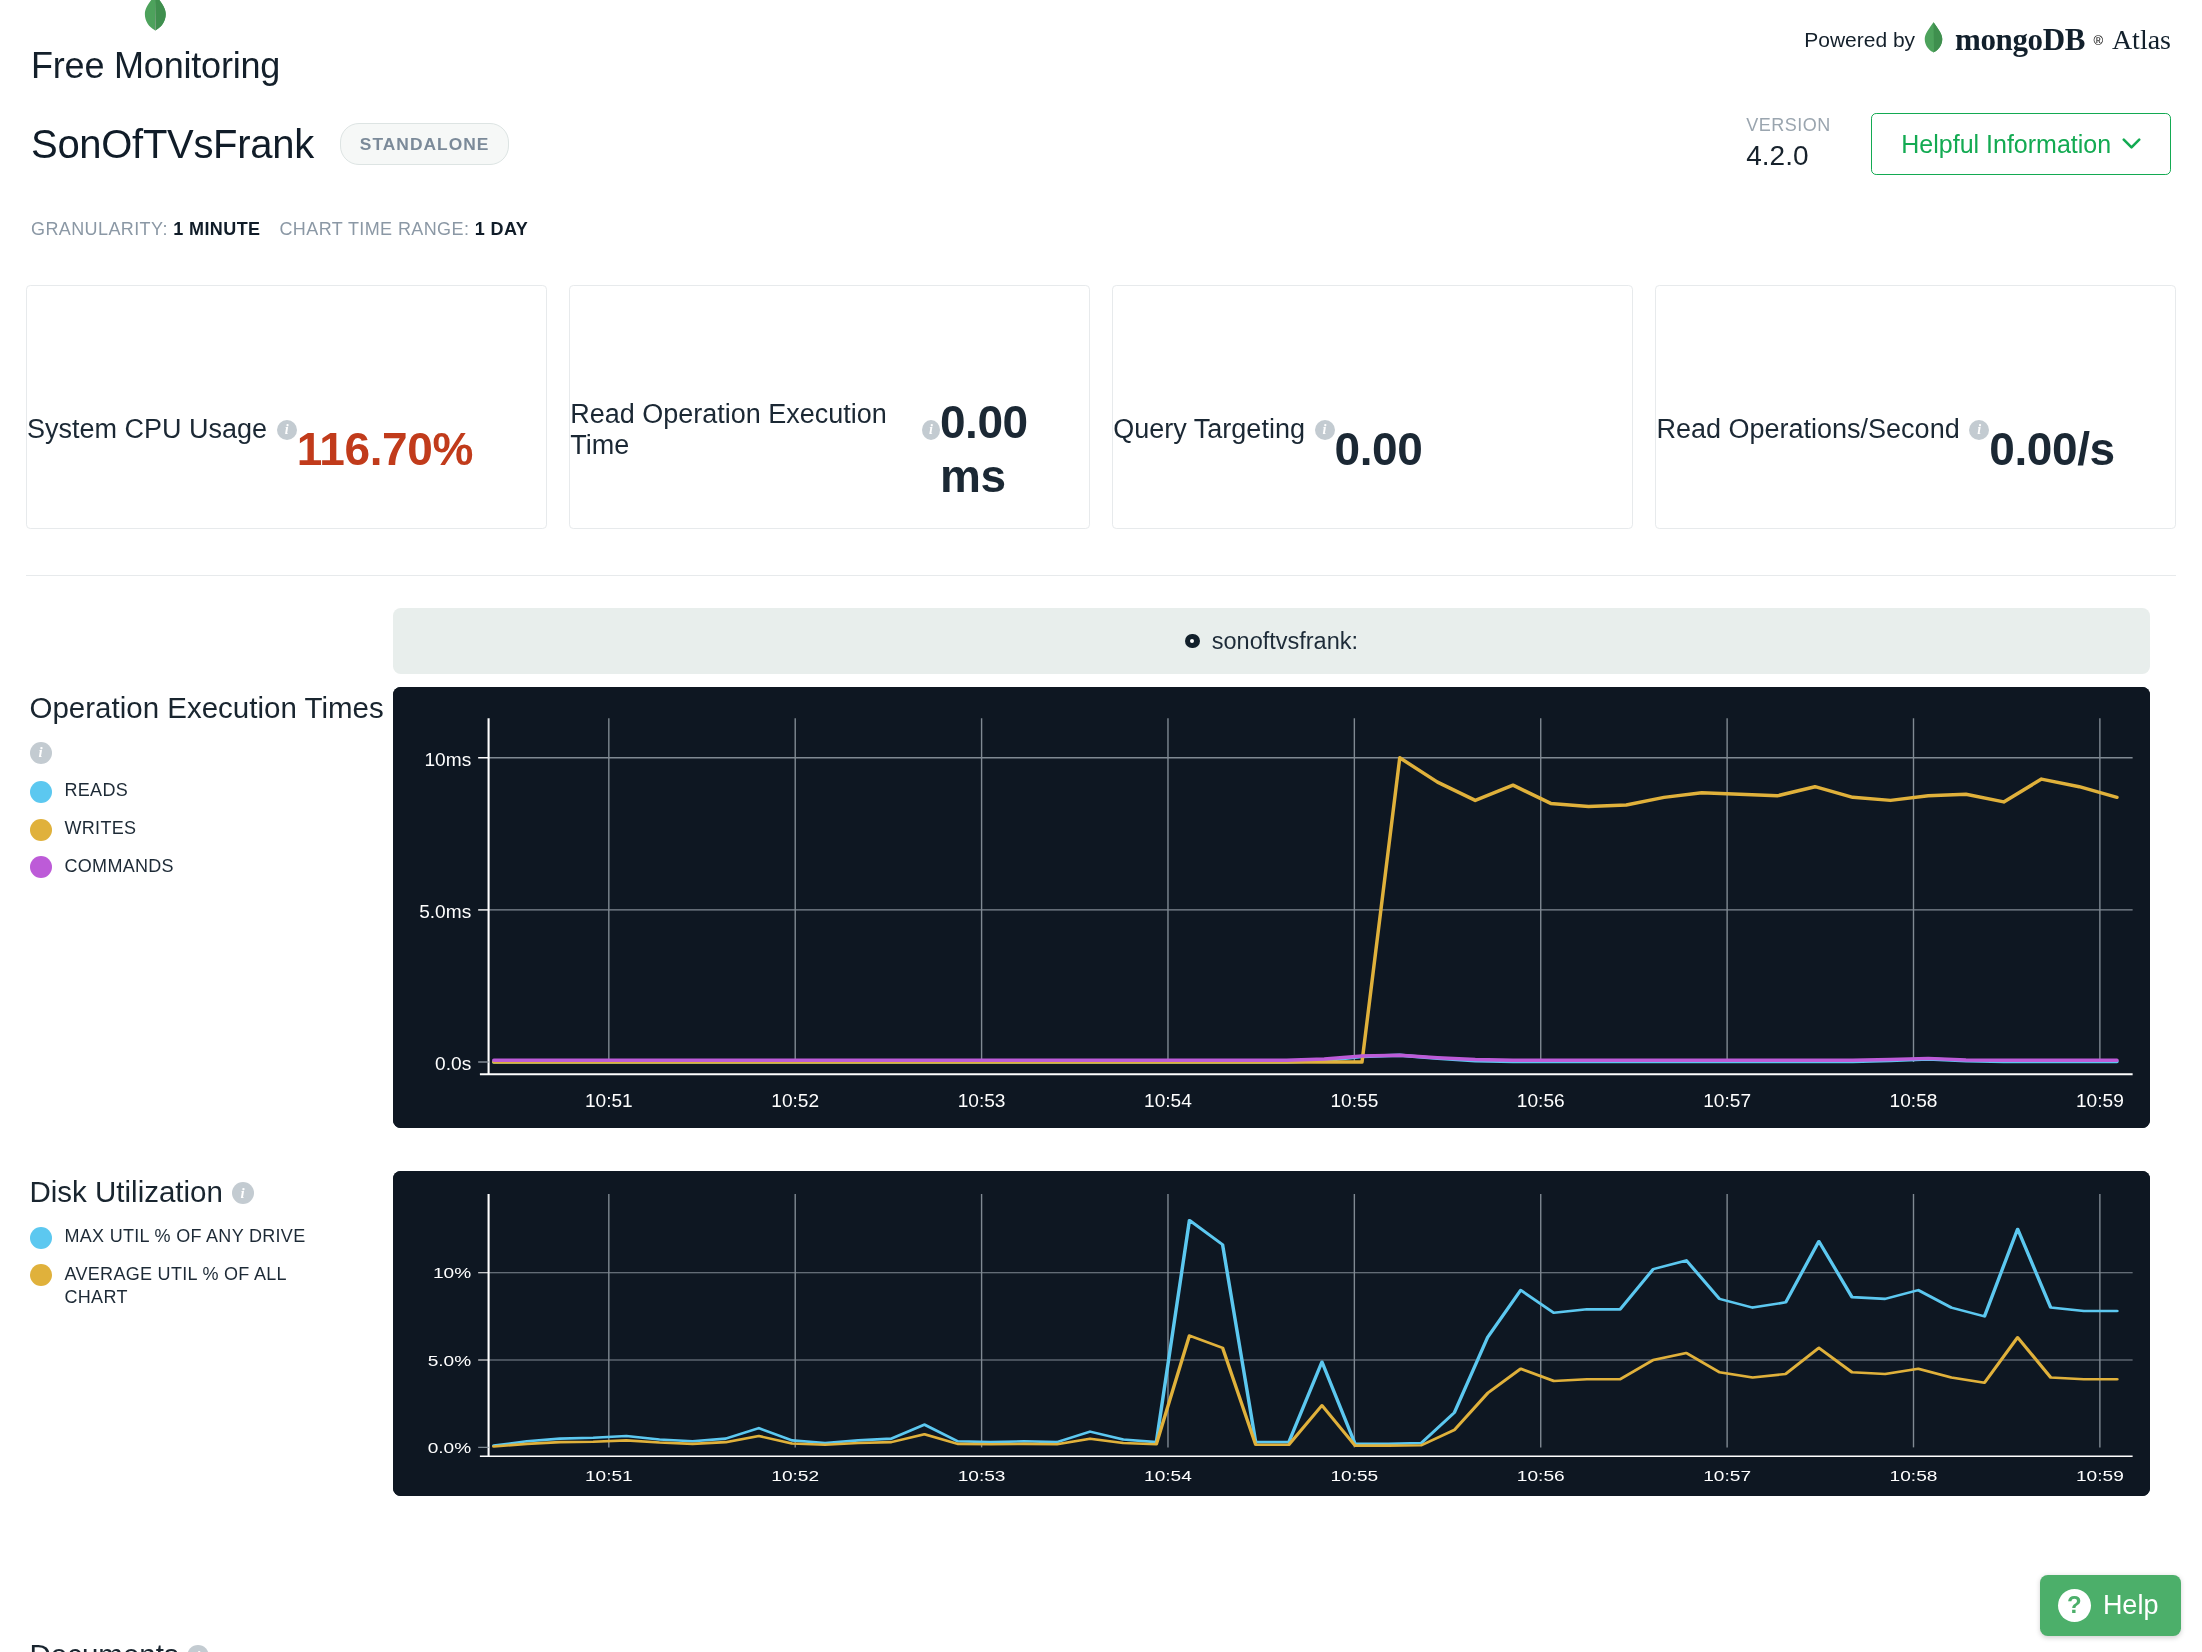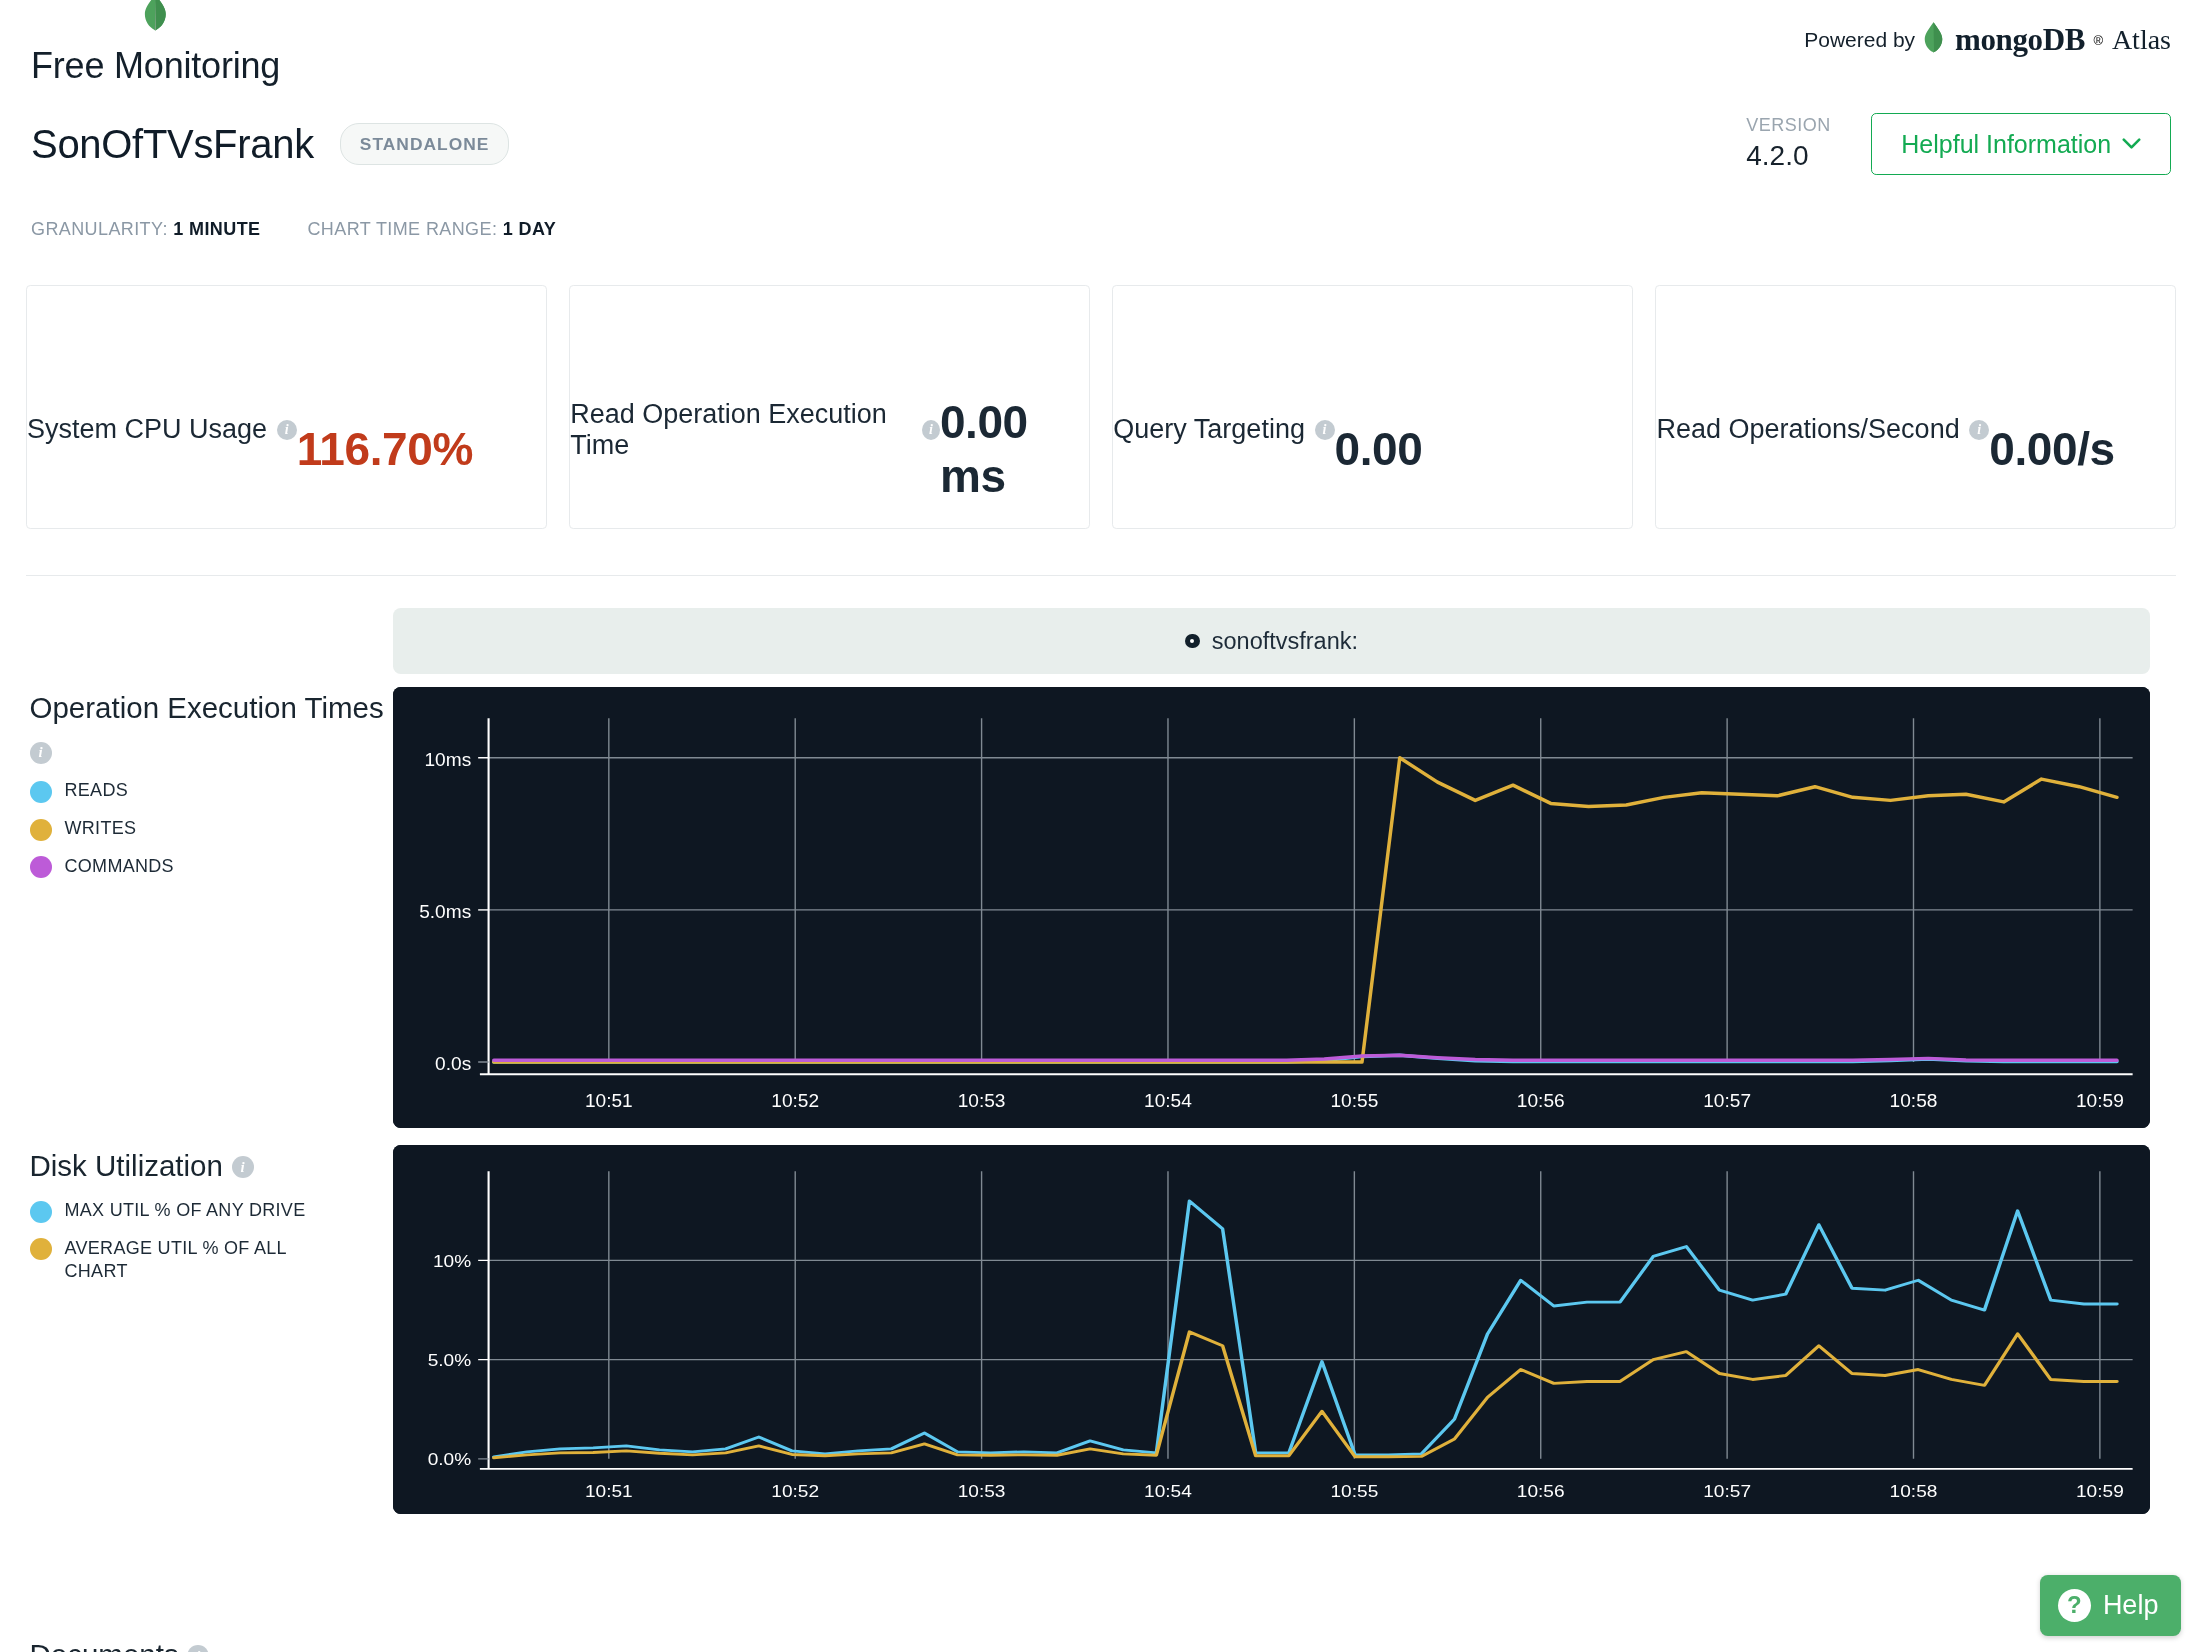--- a/index.html
+++ b/index.html
@@ -52,21 +52,21 @@
     border-radius: 5.2px; padding: 15.6px 29.5px; font-size: 25px;
     display: flex; align-items: center; gap: 10.4px; cursor: pointer;
     white-space: nowrap;
   }
   .chev { font-size: 19px; }
 
   
   .gran-row {
     position: absolute; top: 219px; left: 31px;
     font-size: 18px; letter-spacing: 0.4px; color: #8b98a5;
-    display: flex; gap: 47px; text-align: center;
+    display: flex; gap: 19px; text-align: center;
   }
   .gran-row b { color: #101c28; font-weight: 700; }
 
   
   .cards {
     position: absolute; top: 285px; left: 26px; right: 26px;
     display: flex; gap: 22.6px;
   }
   .card {
     flex: 1; height: 244px; border: 0.9px solid #e7eaec; border-radius: 4.3px;
@@ -291,21 +291,21 @@
           <text x="891.8602941176471" y="484" fill="#ffffff" font-size="22" font-family="Liberation Sans, sans-serif" text-anchor="middle">10:54</text>
           <text x="1106.3529411764707" y="484" fill="#ffffff" font-size="22" font-family="Liberation Sans, sans-serif" text-anchor="middle">10:55</text>
           <text x="1320.8455882352941" y="484" fill="#ffffff" font-size="22" font-family="Liberation Sans, sans-serif" text-anchor="middle">10:56</text>
           <text x="1535.3382352941178" y="484" fill="#ffffff" font-size="22" font-family="Liberation Sans, sans-serif" text-anchor="middle">10:57</text>
           <text x="1749.8308823529414" y="484" fill="#ffffff" font-size="22" font-family="Liberation Sans, sans-serif" text-anchor="middle">10:58</text>
           <text x="1964.3235294117649" y="484" fill="#ffffff" font-size="22" font-family="Liberation Sans, sans-serif" text-anchor="middle">10:59</text>
         </svg>
       </div>
   </div>
 
-  <div class="chart-row" style="top:1145px; height:369px;">
+  <div class="chart-row" style="top:1171px; height:325px;">
     <div class="chart-side">
       <div class="chart-heading">
         <span>Disk Utilization</span>
         <span class="info-i">i</span>
       </div>
       <div class="legend">
         <div class="legend-item">
           <span class="swatch" style="background:#5CC8F0"></span>
           <span class="legend-label">MAX UTIL % OF ANY DRIVE</span>
         </div>

